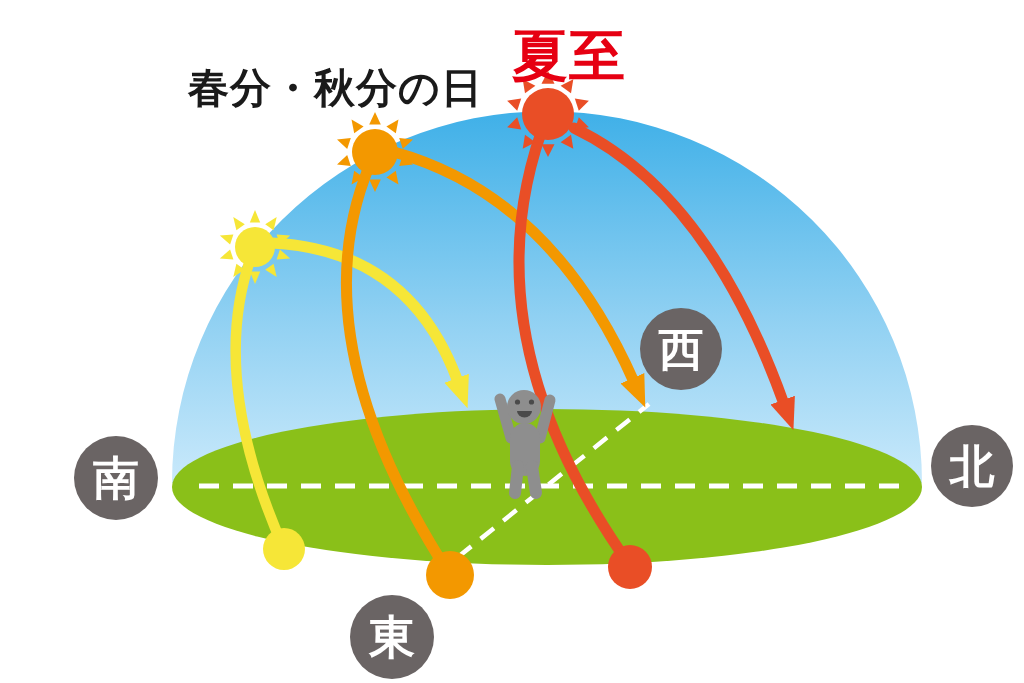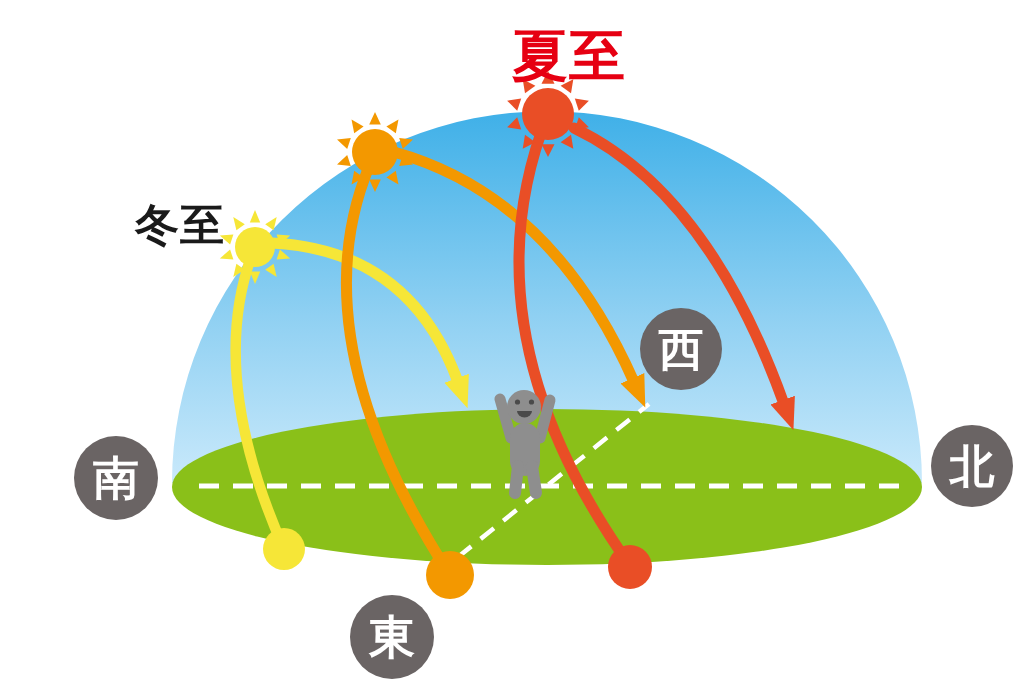--- a/index.html
+++ b/index.html
@@ -126,21 +126,21 @@
       </g>
       <circle cx="524" cy="407" r="17" fill="#8E8E8E"></circle>
       <g fill="#4A4A4A">
         <circle cx="517.5" cy="402" r="2.6"></circle>
         <circle cx="531.5" cy="402" r="2.6"></circle>
         <path d="M 517 411 A 7.5 6.5 0 0 0 532 411 Z"></path>
       </g>
     </g>
   </svg>
 
-  <div class="season-label winter">冬至</div>
+  <div class="season-label equinox">春分・秋分の日</div>
   <div class="season-label summer">夏至</div>
 
   <div class="badge south">
     <span>南</span>
   </div>
   <div class="badge west">
     <span>西</span>
   </div>
   <div class="badge north">
     <span>北</span>

